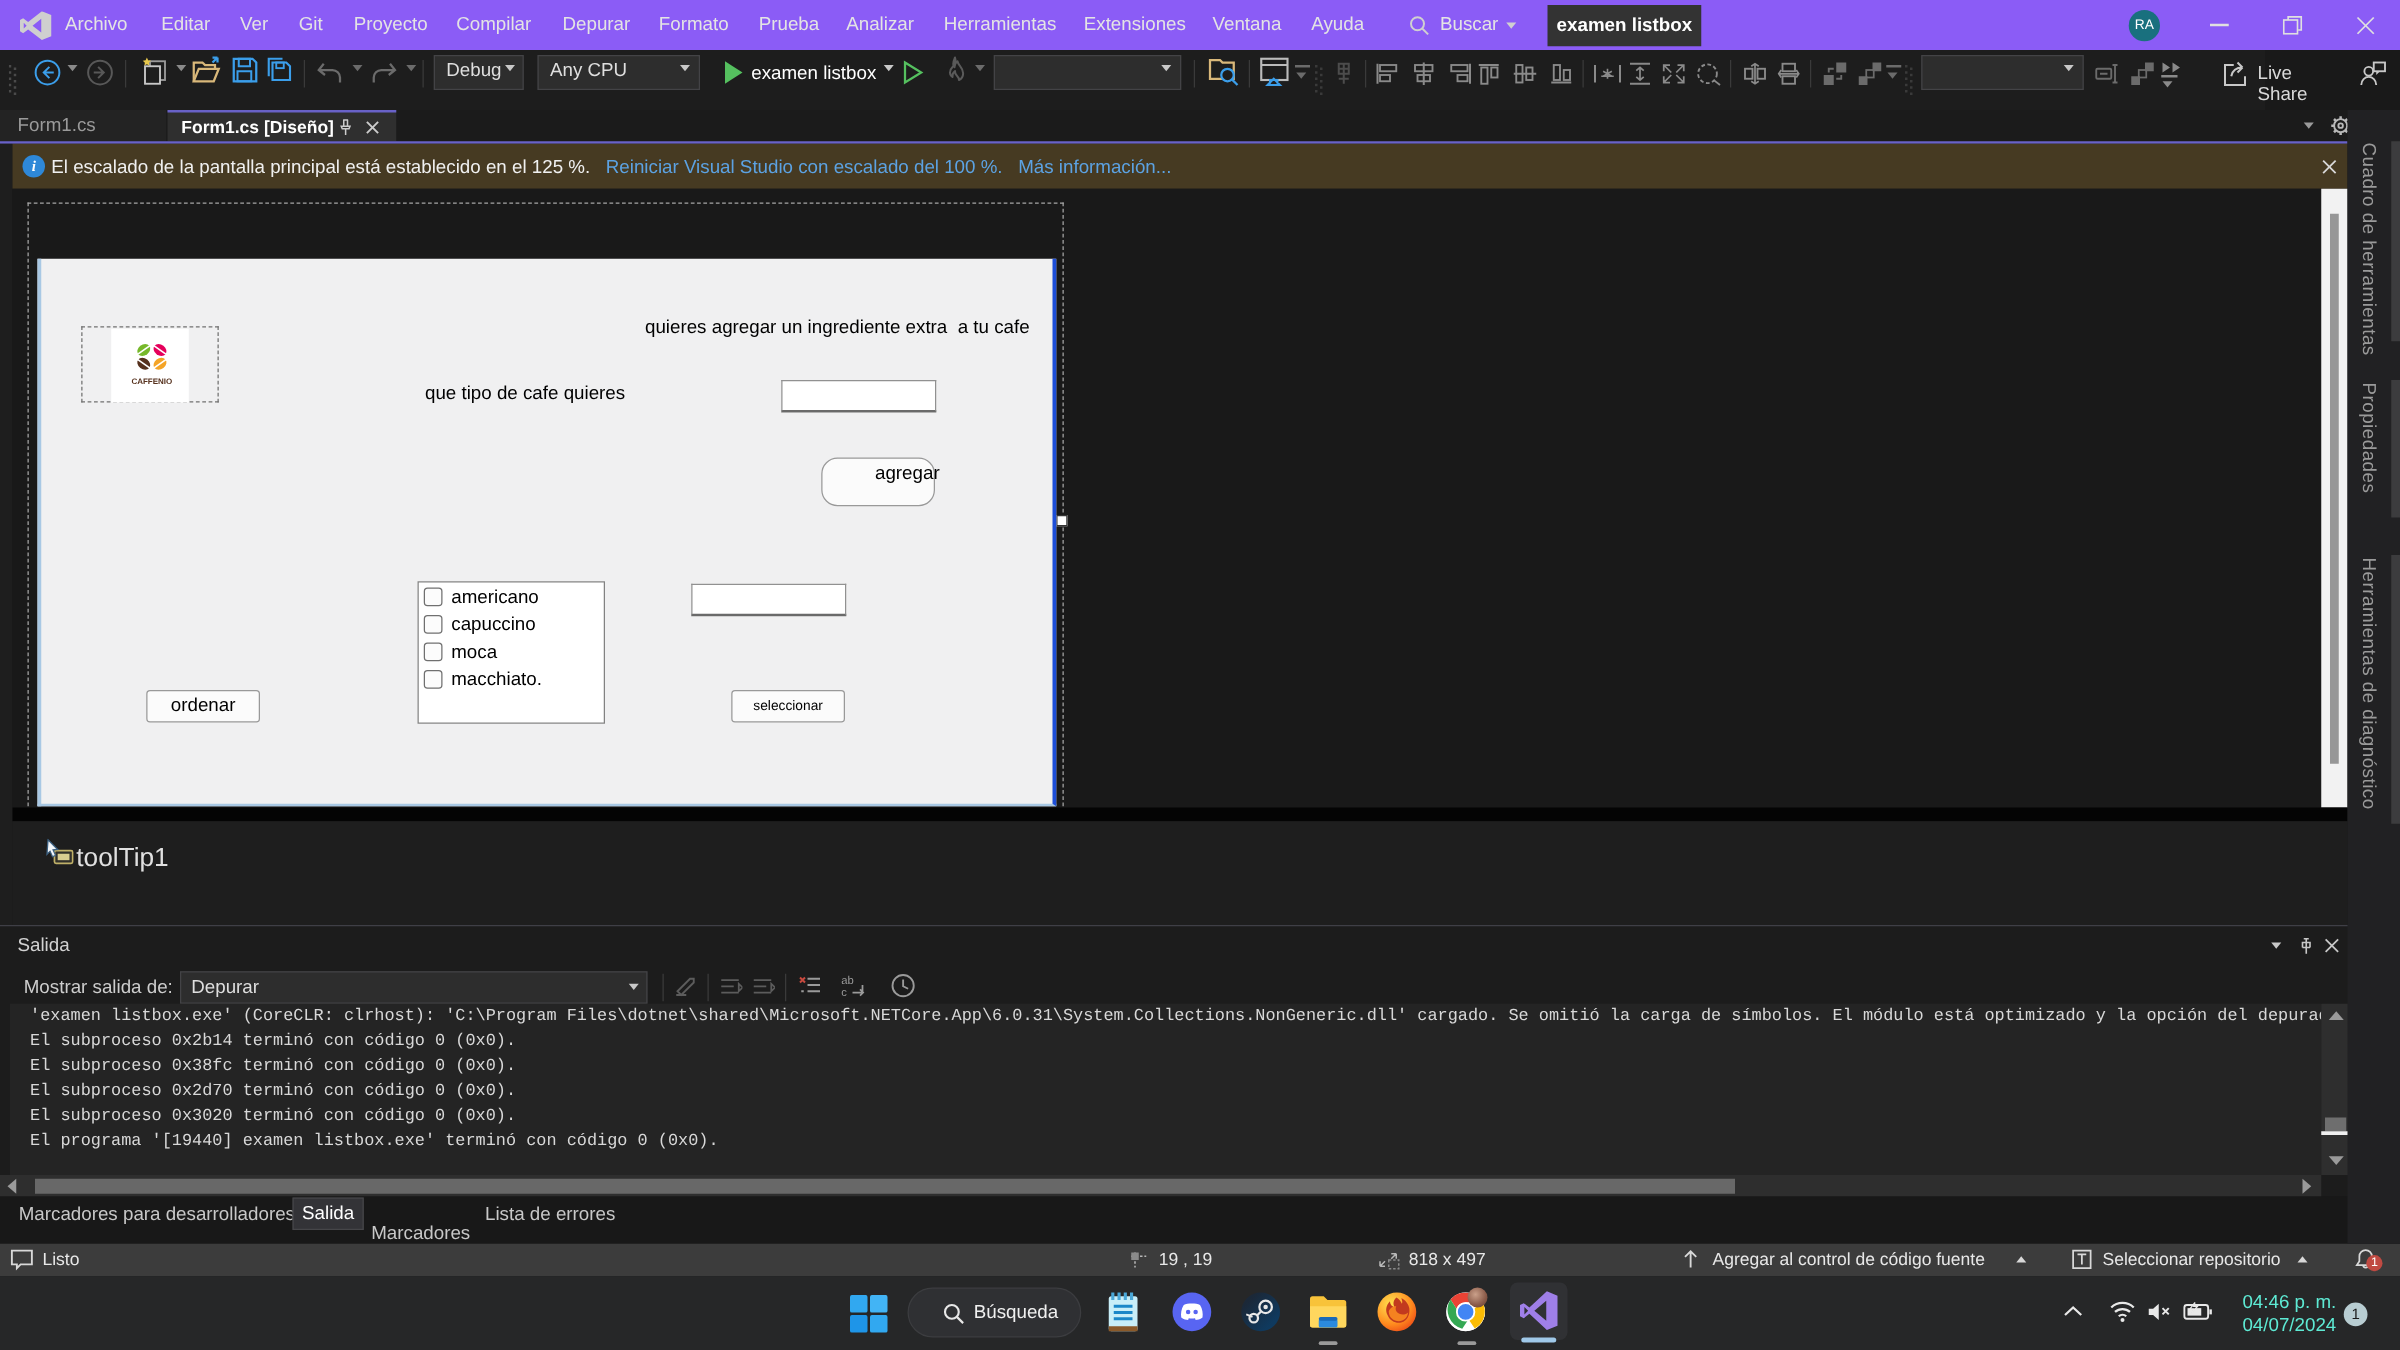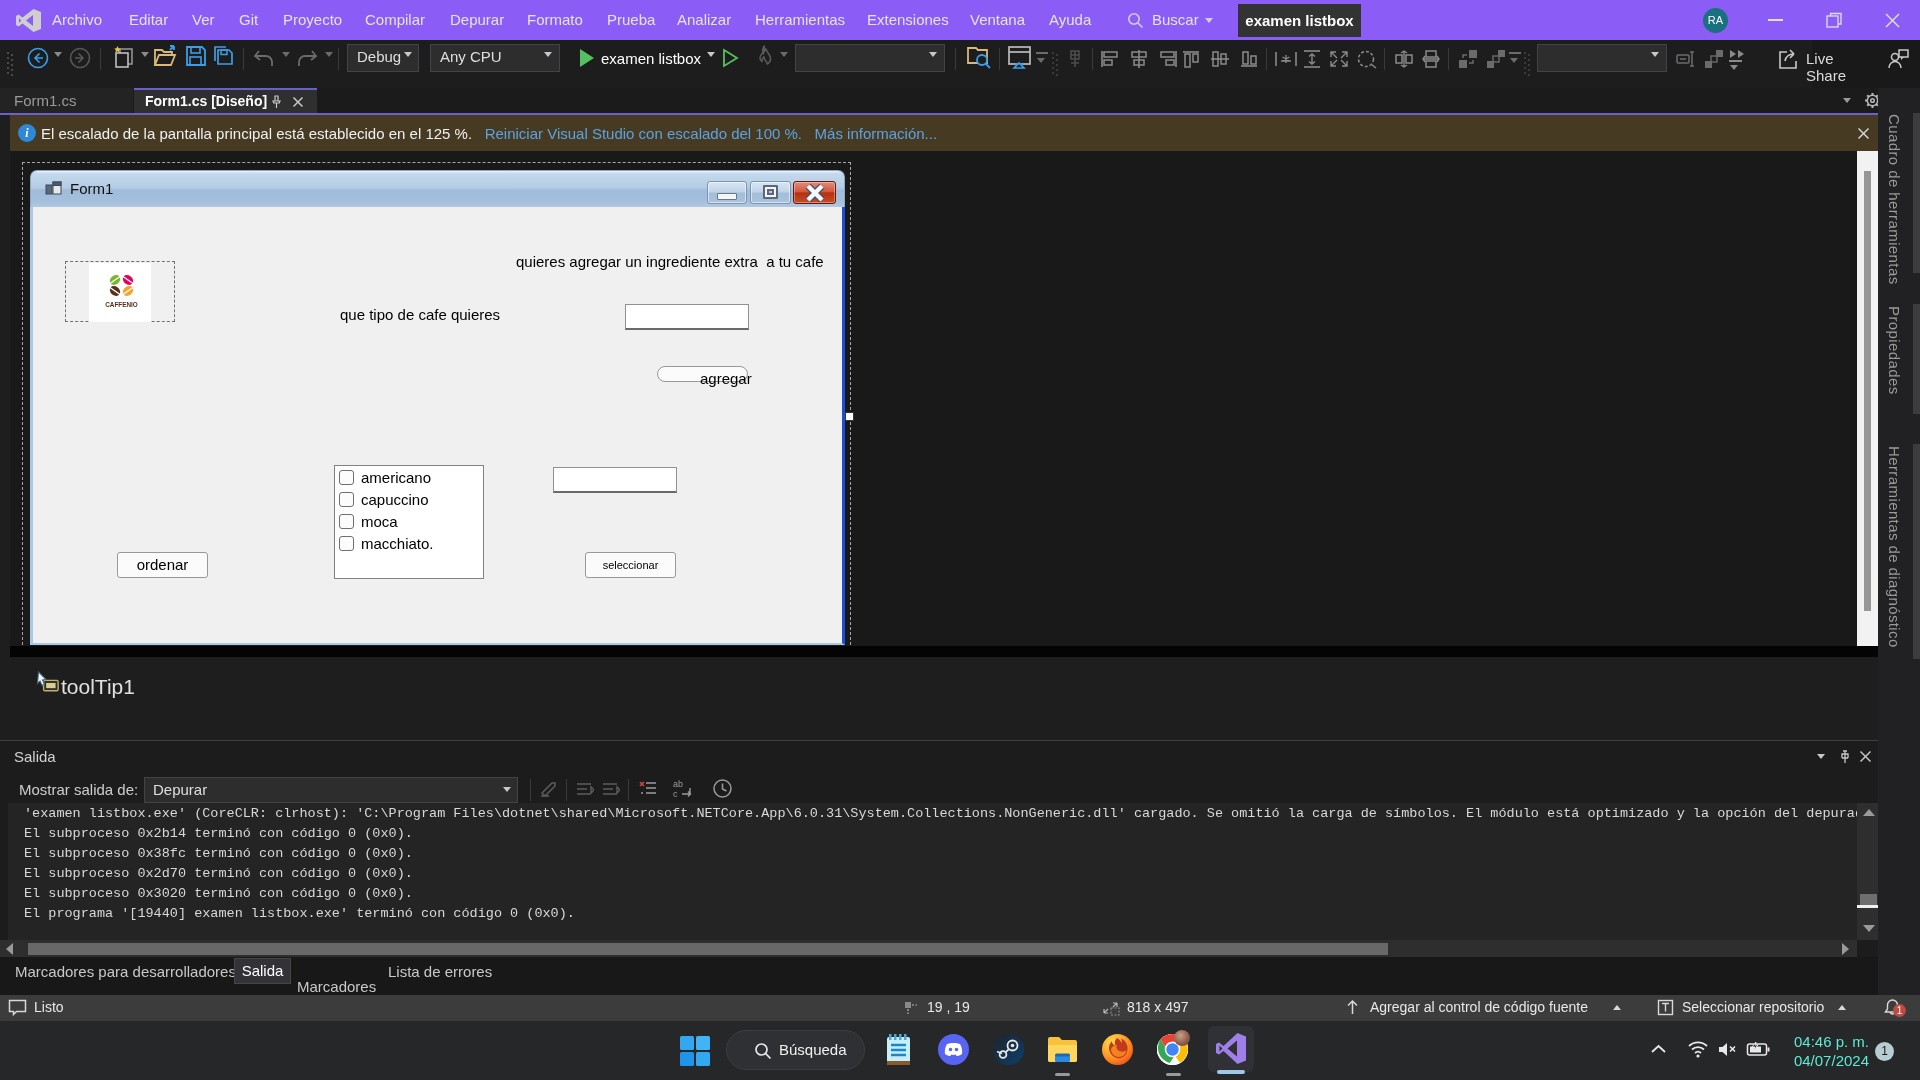--- a/index.html
+++ b/index.html
@@ -343,44 +343,20 @@
   </div>
 
   <div class="abs" id="designer" style="left:10px;top:151px;width:1847px;height:495px;background:#191919;">
 
     <div class="abs" style="left:12px;top:11px;width:829px;height:488px;border:1px dashed #a6a6a6;"></div>
 
     <div class="abs" style="left:835px;top:261px;width:9px;height:9px;background:#ffffff;border:1px solid #333;"></div>
 
     <div class="abs" id="form1" style="left:20px;top:19px;width:815px;height:475px;">
 
-      <div class="abs" style="left:0;top:0;width:815px;height:37px;border-radius:7px 7px 0 0;background:linear-gradient(180deg,#e8f1fa 0%,#c3d8ec 8%,#b5cde5 45%,#a0bcda 55%,#a5c0dc 85%,#b0c8e2 100%);border:1px solid #8ea8c2;border-bottom:none;">
-
-        <svg class="abs" style="left:14px;top:10px;" width="17" height="16" viewBox="0 0 17 16">
-            <rect x="1" y="4" width="6" height="9" fill="#5a6a7a" stroke="#3a4a5a"></rect>
-            <rect x="8" y="1" width="8" height="12" fill="#e8e8e8" stroke="#3a4a5a"></rect>
-            <rect x="8" y="1" width="8" height="3.5" fill="#4a5a6a" stroke="#3a4a5a"></rect>
-          </svg>
-        <div class="abs" style="left:39px;top:9px;font-size:15px;color:#111;">Form1</div>
-
-        <div class="abs" style="left:676px;top:10px;width:40px;height:23px;border-radius:3px;background:linear-gradient(180deg,#d7e5f2 0%,#c0d4e8 48%,#a3bed9 52%,#abc3dc 100%);border:1px solid #7b94b0;box-shadow:inset 0 0 0 1px rgba(255,255,255,.55);">
-          <div class="abs" style="left:9px;top:11px;width:20px;height:7px;background:#f4f6f8;border:1px solid #68768a;border-radius:1px;"></div>
-        </div>
-        <div class="abs" style="left:719px;top:10px;width:41px;height:23px;border-radius:3px;background:linear-gradient(180deg,#d7e5f2 0%,#c0d4e8 48%,#a3bed9 52%,#abc3dc 100%);border:1px solid #7b94b0;box-shadow:inset 0 0 0 1px rgba(255,255,255,.55);">
-          <div class="abs" style="left:12px;top:3px;width:15px;height:14px;background:#f4f6f8;border:2px solid #5a6878;border-radius:1px;">
-              <div class="abs" style="left:2px;top:2px;width:7px;height:6px;border:2px solid #5a6878;background:#b9cade;"></div>
-            </div>
-        </div>
-        <div class="abs" style="left:762px;top:10px;width:43px;height:23px;border-radius:3px;background:linear-gradient(180deg,#e08d77 0%,#d4573d 46%,#b5300f 52%,#c04f28 100%);border:1px solid #6e150a;box-shadow:inset 0 0 0 1px rgba(255,255,255,.35);">
-          <svg class="abs" style="left:11px;top:2px;" width="20" height="18" viewBox="0 0 20 18">
-              <path d="M3 2 L10 9 L17 2 M3 16 L10 9 L17 16" stroke="#45546a" stroke-width="7" fill="none"></path>
-              <path d="M3 2 L10 9 L17 2 M3 16 L10 9 L17 16" stroke="#f6f8fa" stroke-width="4.4" fill="none"></path>
-            </svg>
-        </div>
-      </div>
 
       <div class="abs" style="left:0;top:37px;width:815px;height:438px;background:#f0f0f1;border-left:3px solid #a8c8e4;border-right:3px solid #1d4ed8;border-bottom:2px solid #a8c8e4;">
 
         <div class="abs" style="left:32px;top:54px;width:110px;height:61px;border:1px dashed #707070;">
           <div class="abs" style="left:23px;top:1px;width:62px;height:59px;background:#ffffff;"></div>
           <svg class="abs" style="left:36px;top:10px;" width="38" height="42" viewBox="0 0 38 42">
             <g>
                 <ellipse cx="13" cy="8" rx="5.6" ry="4.4" fill="#76b82a" transform="rotate(-38 13 8)"></ellipse>
                 <line x1="8" y1="11.5" x2="18" y2="4.5" stroke="#fff" stroke-width="1.4"></line>
               </g>
@@ -398,21 +374,21 @@
               </g>
             <text x="19.5" y="35" text-anchor="middle" font-size="6.4" font-weight="bold" fill="#55301c" font-family="Liberation Sans">CAFFENIO</text>
             </svg>
         </div>
 
         <div class="abs" style="left:483px;top:46px;font-size:15px;color:#000;white-space:nowrap;">quieres agregar un ingrediente extra&nbsp; a tu cafe</div>
         <div class="abs" style="left:307px;top:99px;font-size:15px;color:#000;white-space:nowrap;">que tipo de cafe quieres</div>
 
         <div class="abs" style="left:592px;top:97px;width:124px;height:26px;background:#fff;border:1px solid #919191;border-bottom:2px solid #6a6a6a;"></div>
 
-        <div class="abs" style="left:624px;top:159px;width:91px;height:16px;background:#fbfbfb;border:1px solid #999;border-radius:13px;font-size:15px;color:#000;text-align:center;line-height:24px;padding-left:42px;">agregar</div>
+        <div class="abs" style="left:624px;top:159px;width:91px;height:39px;background:#fbfbfb;border:1px solid #999;border-radius:13px;font-size:15px;color:#000;text-align:center;line-height:24px;padding-left:42px;">agregar</div>
 
         <div class="abs" style="left:301px;top:258px;width:150px;height:114px;background:#fff;border:1px solid #828282;font-size:15px;color:#000;">
           <div class="abs" style="left:4px;top:4px;width:15px;height:15px;border:1px solid #707070;border-radius:3px;background:#fcfcfc;"></div>
             <div class="abs" style="left:26px;top:3px;">americano</div>
           <div class="abs" style="left:4px;top:26px;width:15px;height:15px;border:1px solid #707070;border-radius:3px;background:#fcfcfc;"></div>
             <div class="abs" style="left:26px;top:25px;">capuccino</div>
           <div class="abs" style="left:4px;top:48px;width:15px;height:15px;border:1px solid #707070;border-radius:3px;background:#fcfcfc;"></div>
             <div class="abs" style="left:26px;top:47px;">moca</div>
           <div class="abs" style="left:4px;top:70px;width:15px;height:15px;border:1px solid #707070;border-radius:3px;background:#fcfcfc;"></div>
             <div class="abs" style="left:26px;top:69px;">macchiato.</div>

